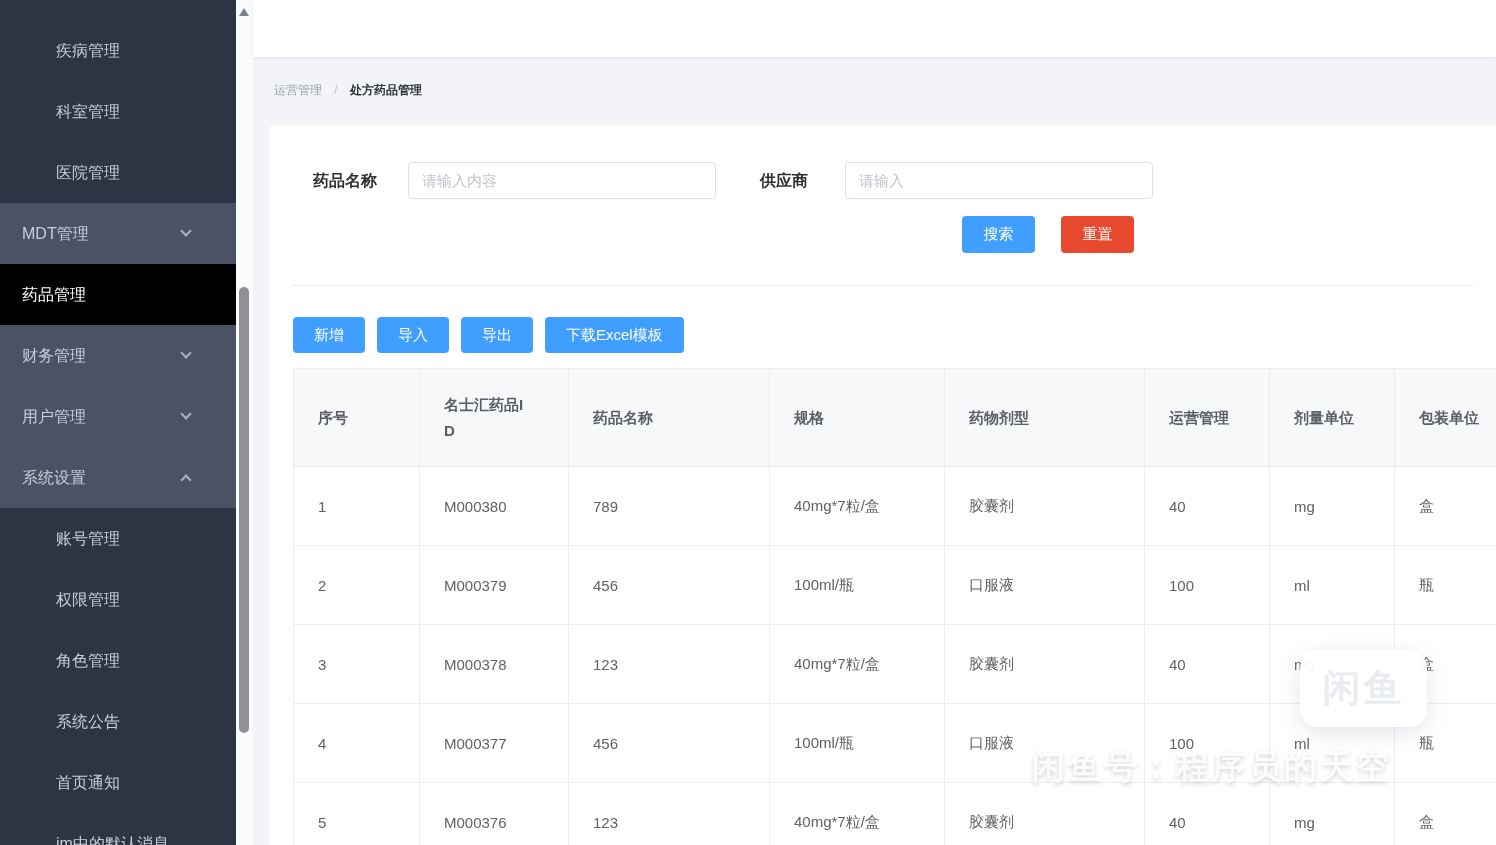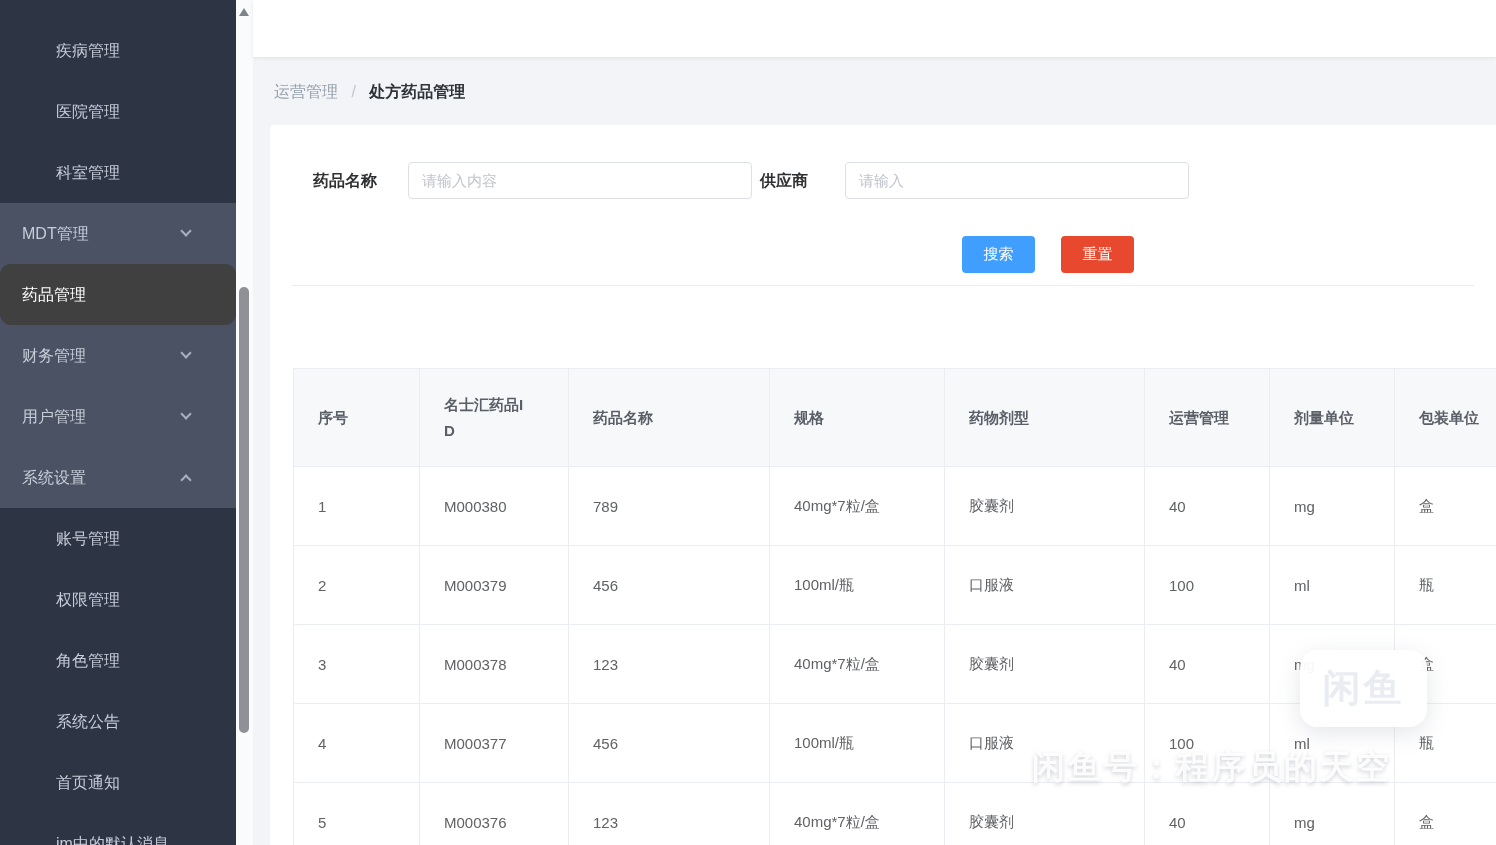--- a/index.html
+++ b/index.html
@@ -16,21 +16,21 @@
     background:#2d3444; overflow:hidden;
   }
   .menu { padding-top:20px; }
   .menu-item {
     height:61px; line-height:61px; font-size:16px; color:#c7cdd9;
     position:relative; cursor:pointer; white-space:nowrap;
   }
   .sub-group .menu-item { padding-left:56px; }
   .top-group { background:#4a5263; }
   .top-group .menu-item { padding-left:22px; }
-  .menu-item.active { background:#404040; color:#ffffff;border-radius:11px; }
+  .menu-item.active { background:#000000; color:#ffffff; }
   .chev {
     display:none; position:absolute; right:46px; top:50%;
     width:8px; height:8px;
     border-right:2px solid #a9b0bd; border-bottom:2px solid #a9b0bd;
   }
   .menu-item.chev-down .chev { display:block; transform:rotate(45deg); margin-top:-7px; }
   .menu-item.chev-up   .chev { display:block; transform:rotate(-135deg); margin-top:-2px; }
 
   
   .side-scrollbar {
@@ -46,44 +46,44 @@
     position:absolute; left:3px; top:287px; width:10px; height:446px;
     background:#8f9197; border-radius:5px;
   }
 
   
   .main { position:absolute; left:253px; top:0; right:0; height:845px; }
   .topbar {
     position:absolute; left:0; top:0; right:0; height:57px;
     background:#ffffff; box-shadow:0 1px 4px rgba(0,21,41,.08);
   }
-  .breadcrumb { position:absolute; left:21px; top:82px; font-size:16px; white-space:nowrap; }
+  .breadcrumb { position:absolute; left:21px; top:82px; font-size:12px; white-space:nowrap; }
   .bc-parent { color:#97a0ac; cursor:pointer; }
   .bc-sep { color:#c0c4cc; margin:0 9px; }
   .bc-current { color:#2f3338; font-weight:bold; }
 
   .card {
     position:absolute; left:17px; top:125px; right:0; bottom:-8px;
     background:#ffffff; border-radius:4px 0 0 0;
   }
 
   
   .form-label { position:absolute; font-size:16px; font-weight:bold; color:#303133; line-height:26px; top:43px; }
   .lbl-1 { left:43px; }
   .lbl-2 { left:490px; }
   .txt-input {
-    position:absolute; top:37px; width:344px; height:37px;
+    position:absolute; top:37px; width:308px; height:37px;
     border:1px solid #dcdfe6; border-radius:4px;
     padding:0 13px; font-size:15px; color:#606266; outline:none;
     font-family:inherit; background:#fff;
   }
   .txt-input::placeholder { color:#c0c4cc; }
   .inp-1 { left:138px; }
   .inp-2 { left:575px; }
-  .btn { border:none; border-radius:4px; color:#fff; font-size:15px; cursor:pointer; font-family:inherit;margin-top:20px; }
+  .btn { border:none; border-radius:4px; color:#fff; font-size:15px; cursor:pointer; font-family:inherit; }
   .btn-search { position:absolute; left:692px; top:91px; width:73px; height:37px; background:#409EFF; }
   .btn-reset  { position:absolute; left:791px; top:91px; width:73px; height:37px; background:#e8492e; }
   .divider { position:absolute; left:22px; right:22px; top:160px; height:1px; background:#ececef; }
 
   
   .toolbar { position:absolute; left:23px; top:192px; display:flex; gap:12px; }
   .tb-btn { height:36px; padding:0 21px; background:#409EFF; }
 
   
   .table-wrap { position:absolute; left:23px; top:243px; right:0; bottom:0; overflow:hidden; }
@@ -121,25 +121,25 @@
 
 <div class="sidebar">
   <div class="menu">
     <div class="sub-group">
 
         <div class="menu-item">
           <span>疾病管理</span>
         </div>
 
         <div class="menu-item">
+          <span>科室管理</span>
+        </div>
+
+        <div class="menu-item">
           <span>医院管理</span>
-        </div>
-
-        <div class="menu-item">
-          <span>科室管理</span>
         </div>
       </div>
     <div class="top-group">
 
         <div class="menu-item chev-down">
           <span>MDT管理</span>
           <span class="chev"></span>
         </div>
 
         <div class="menu-item active">
@@ -209,20 +209,30 @@
 
     <div class="form-label lbl-1">药品名称</div>
     <input class="txt-input inp-1" type="text" placeholder="请输入内容" style="">
     <div class="form-label lbl-2">供应商</div>
     <input class="txt-input inp-2" type="text" placeholder="请输入" style="">
     <button class="btn btn-search">搜索</button>
     <button class="btn btn-reset">重置</button>
 
     <div class="divider"></div>
 
+    <div class="toolbar">
+
+        <button class="btn tb-btn">新增</button>
+
+        <button class="btn tb-btn">导入</button>
+
+        <button class="btn tb-btn">导出</button>
+
+        <button class="btn tb-btn">下载Excel模板</button>
+      </div>
 
     <div class="table-wrap">
       <table>
         <colgroup>
           <col class="c1">
             <col class="c2">
             <col class="c3">
             <col class="c4">
           <col class="c5">
             <col class="c6">

